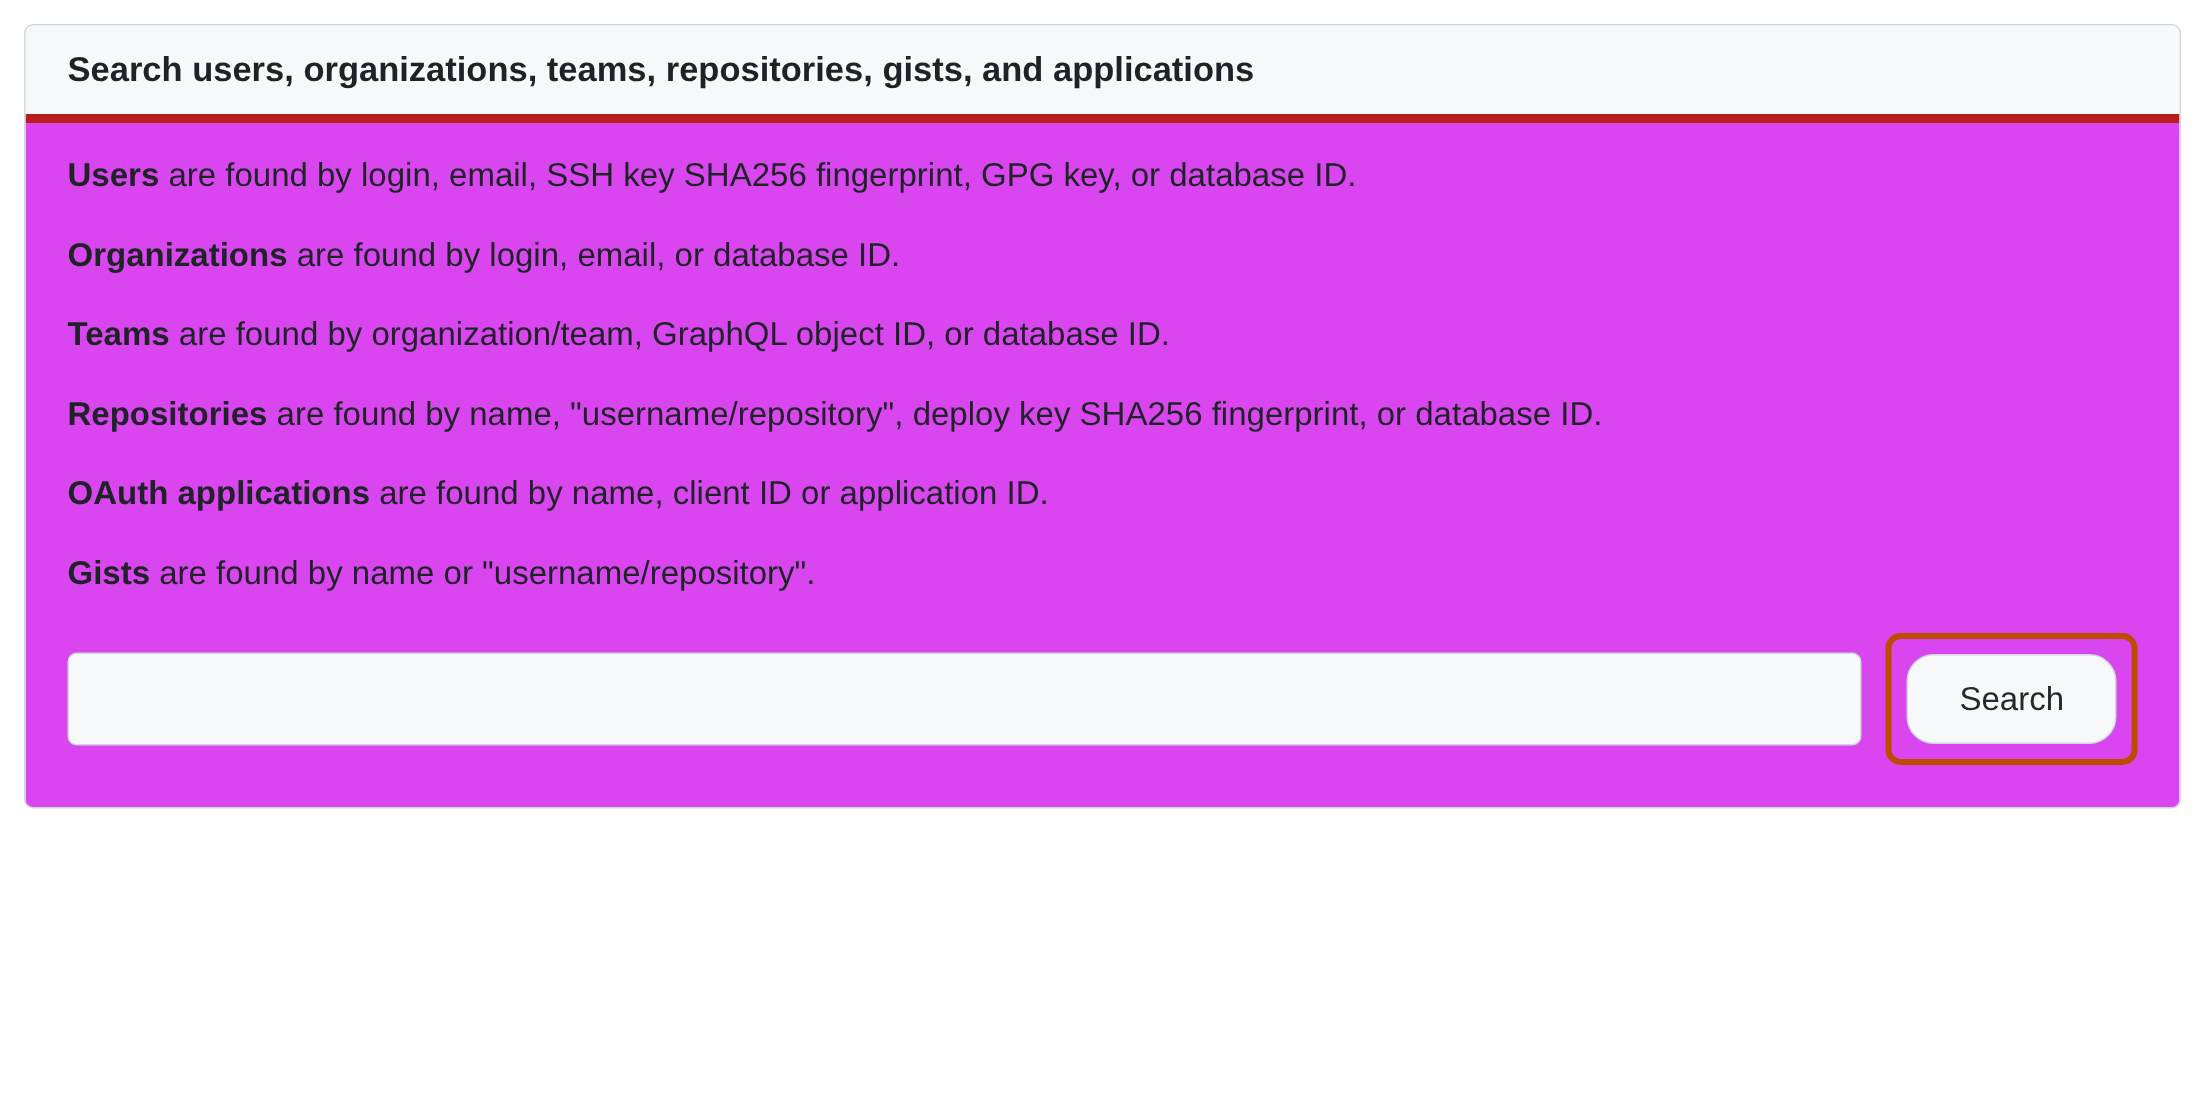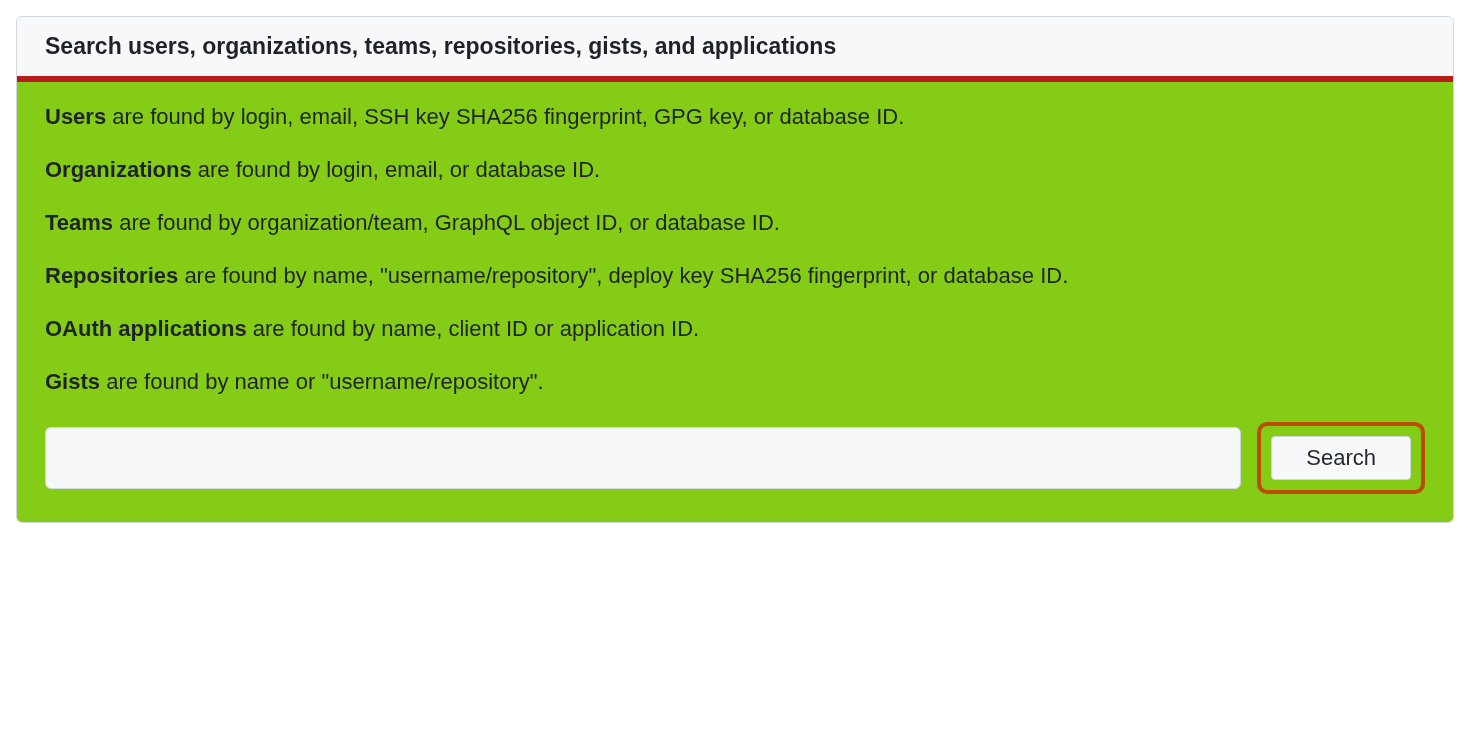--- a/index.html
+++ b/index.html
@@ -22,21 +22,21 @@
       background: #f6f8fa;
       border-bottom: 6px solid #b91c1c;
       padding: 16px 28px;
     }
     .panel-title {
       font-size: 23px;
       font-weight: 600;
       color: #1f2328;
     }
     .panel-body {
-      background: #84cc16;
+      background: #d946ef;
       padding: 18px 28px 28px 28px;
     }
     .help-line {
       font-size: 22px;
       line-height: 1.5;
       margin-bottom: 20px;
       color: #1f2328;
     }
     .help-line .strong {
       font-weight: 600;
@@ -55,28 +55,28 @@
       background: #f6f8fa;
       font-size: 20px;
       padding: 0 14px;
     }
     .search-button-wrap {
       border: 4px solid #bc4c00;
       border-radius: 10px;
       padding: 10px;
     }
     .search-button {
-      height: 44px;
+      height: 60px;
       padding: 0 34px;
       font-size: 22px;
       font-weight: 500;
       color: #24292f;
       background: #f6f8fa;
       border: 1px solid #d0d7de;
-      border-radius: 4px;
+      border-radius: 18px;
       cursor: pointer;
     }
   </style>
 </head>
 <body>
 
 <div class="panel">
   <div class="panel-header">
     <h2 class="panel-title">Search users, organizations, teams, repositories, gists, and applications</h2>
   </div>

